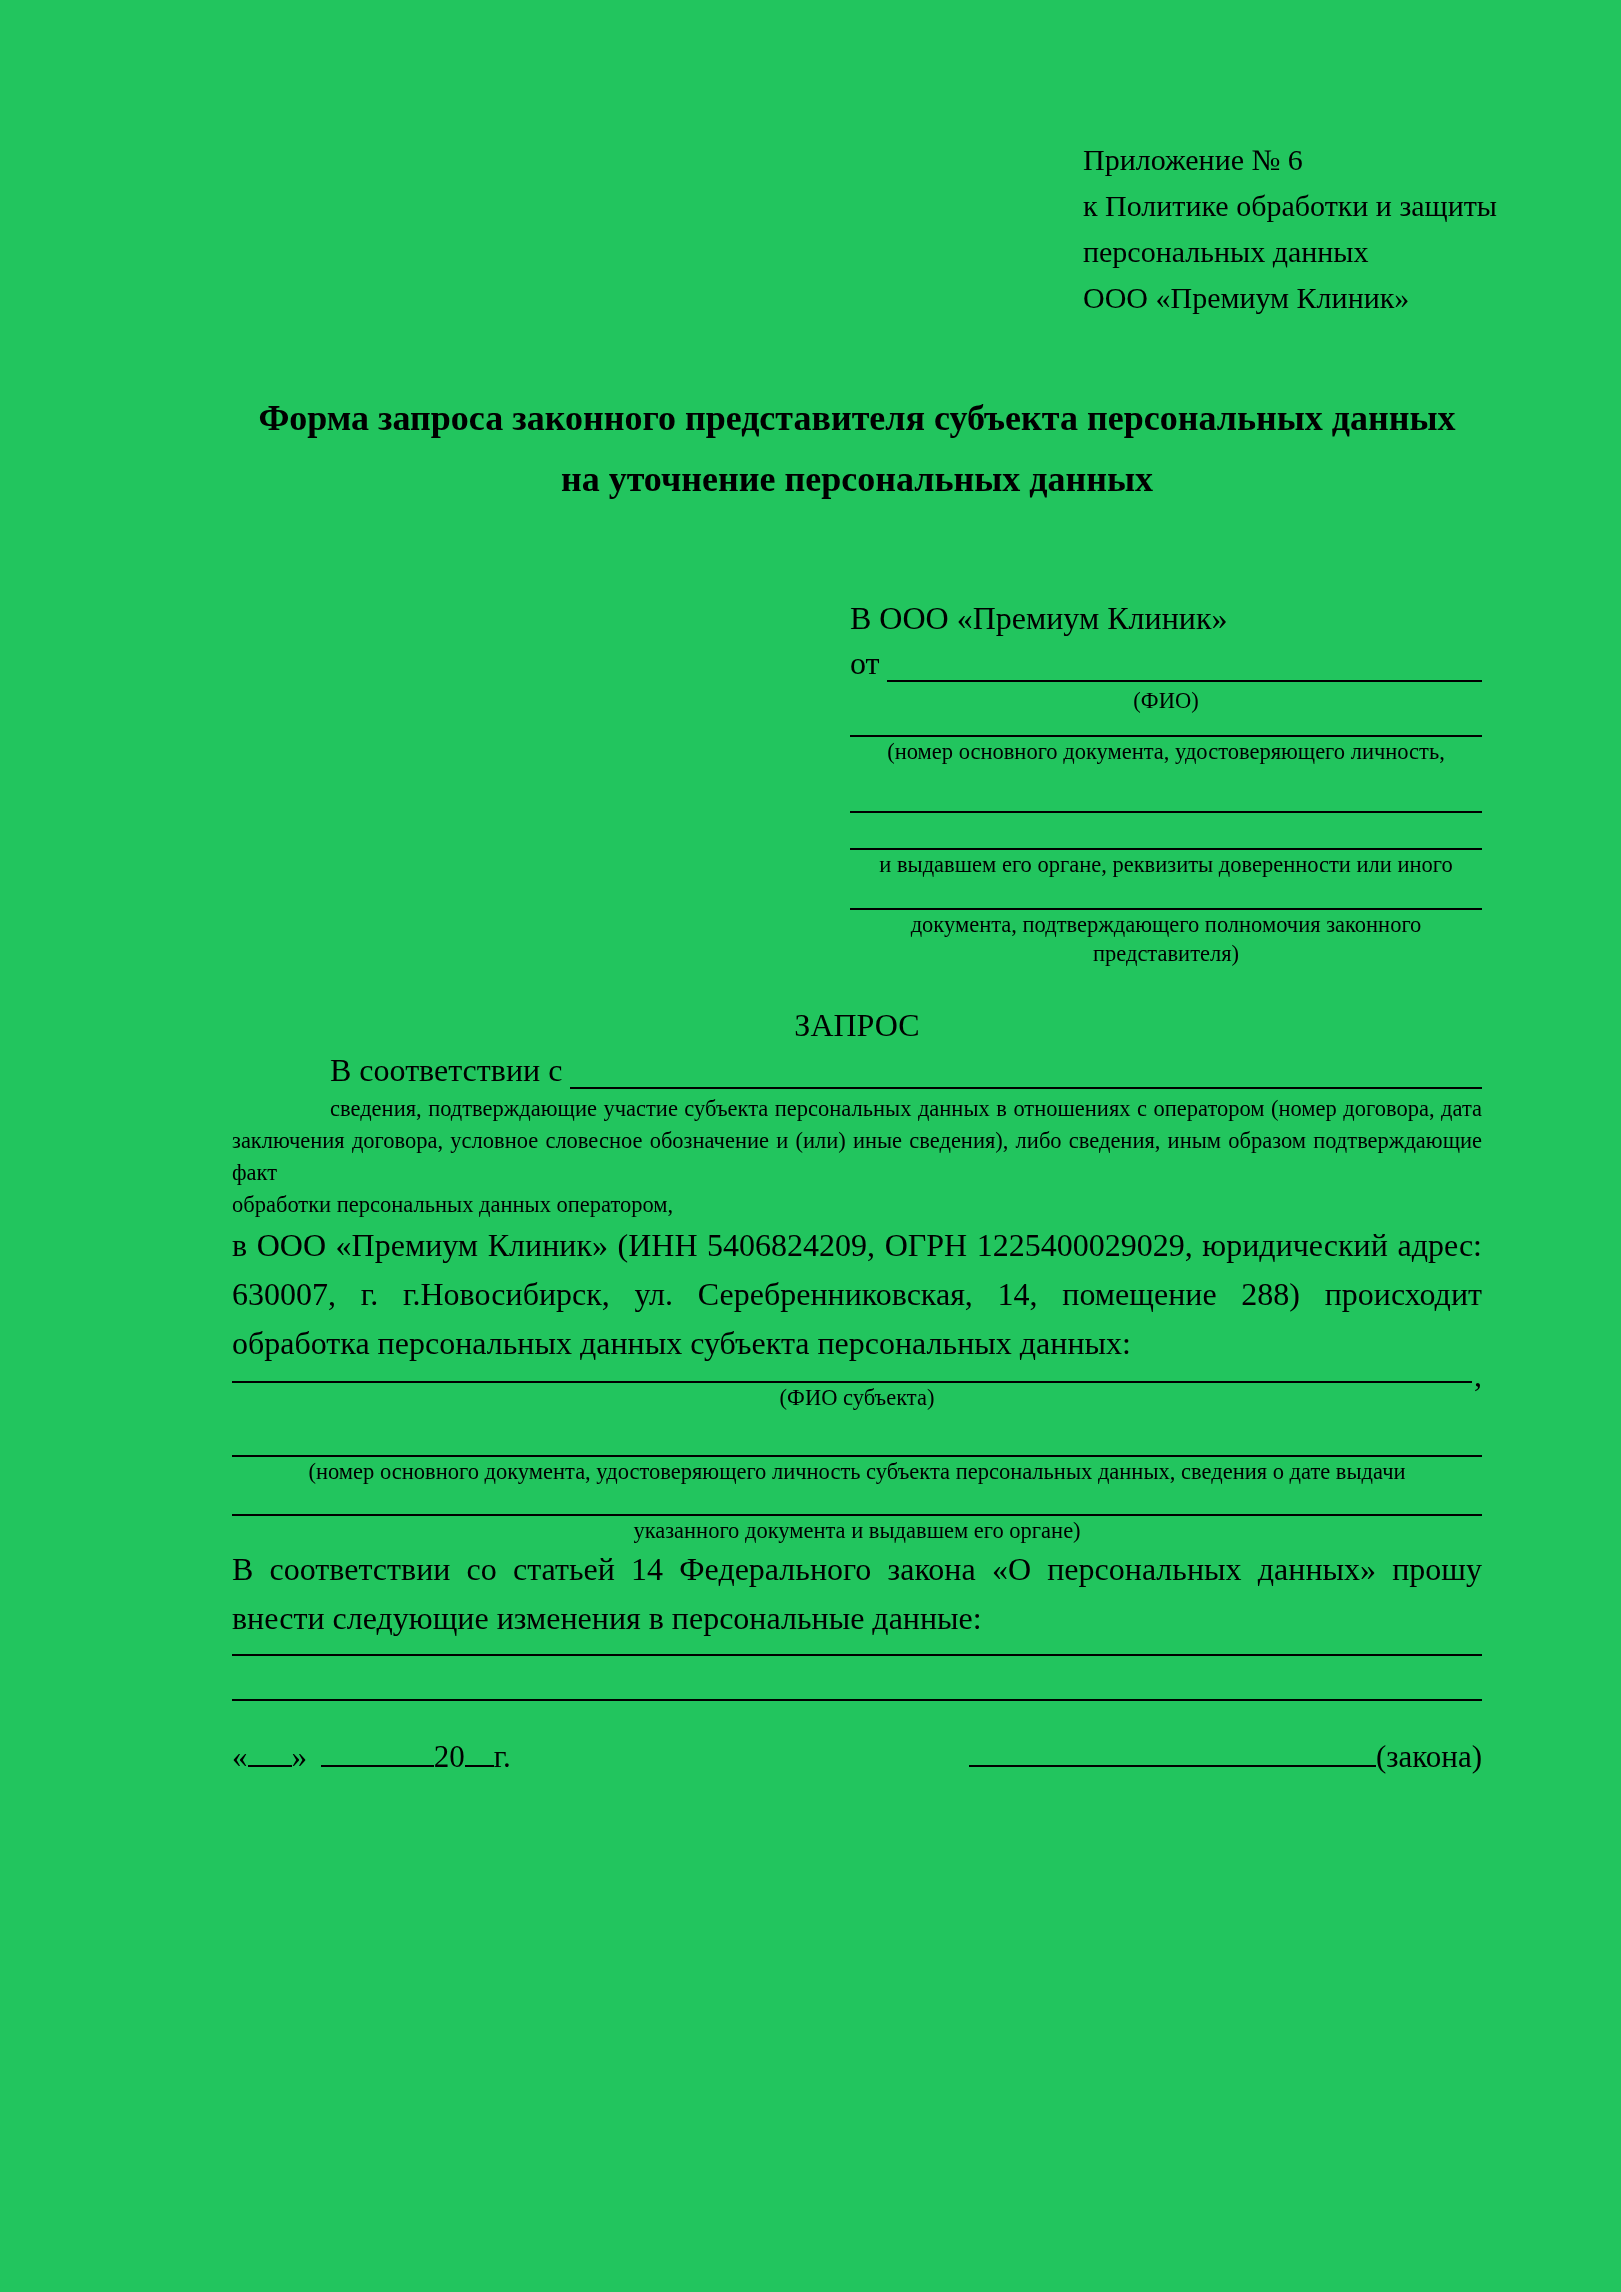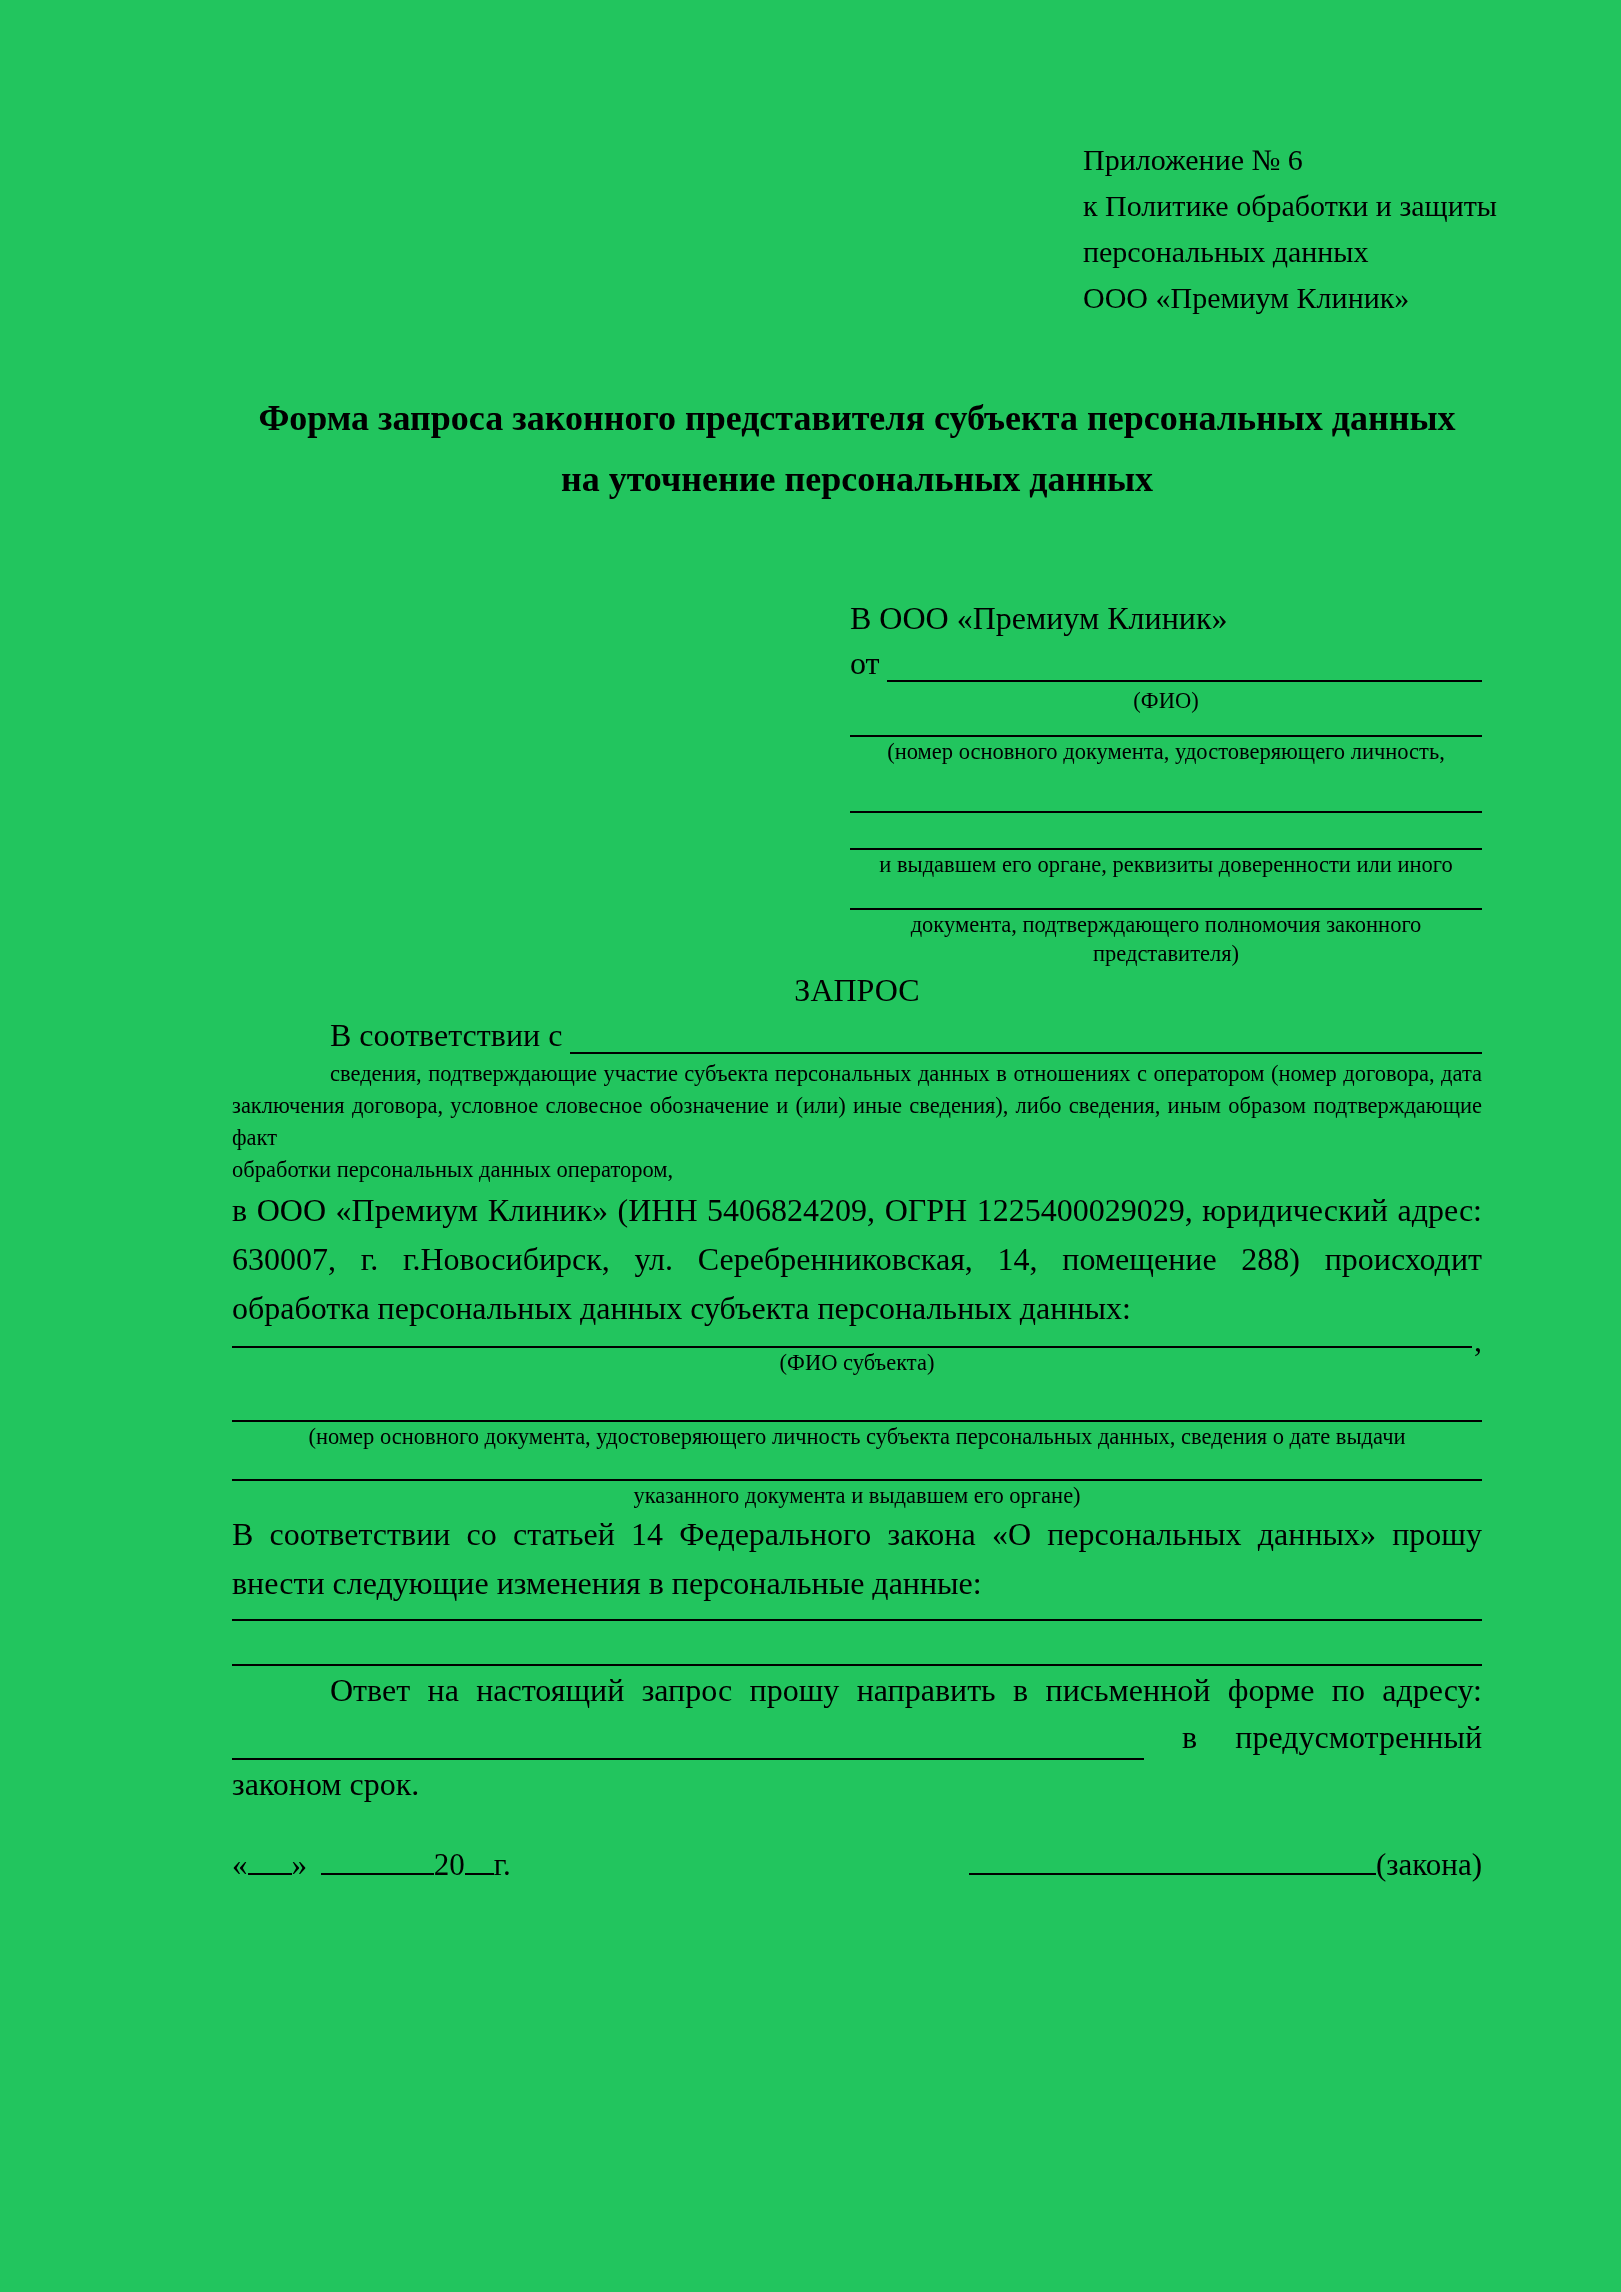--- a/index.html
+++ b/index.html
@@ -18,21 +18,21 @@
 
   .addressee{margin-top:94px;margin-left:618px;font-size:32px;}
   .addr-to{line-height:45px;white-space:nowrap;}
   .addr-from{display:flex;height:45px;line-height:45px;}
   .fill-line{flex:1;height:39px;border-bottom:2px solid #000;margin-left:7.8px;}
   .cap{font-size:22.5px;line-height:29px;text-align:center;}
   .bl{border-bottom:2px solid #000;}
   .h20{height:19.6px;} .h46{height:45px;} .h36{height:35px;} .h30{height:29px;}
   .h44{height:43px;} .h28{height:27.4px;} .h12{height:11.8px;}
 
-  .zapros{font-size:32px;line-height:45px;text-align:center;}
+  .zapros{margin-top:35px;font-size:32px;line-height:45px;text-align:center;}
   .intro-row{display:flex;font-size:32px;height:45px;line-height:45px;}
   .ind-spacer{width:98px;flex:none;}
   .intro-row .fill-line{height:39px;}
 
   .intro-cap{font-size:22.5px;line-height:32px;text-align:justify;}
   .jl{text-align:justify;text-align-last:justify;}
   .ind100{padding-left:98px;}
 
   .op-para,.law-para,.resp{font-size:32px;line-height:49px;}
 
@@ -120,29 +120,20 @@
   <div class="cap">указанного документа и выдавшем его органе)</div>
 
   <div class="law-para">
     <div class="jl">В соответствии со статьей 14 Федерального закона «О персональных данных» прошу</div>
     <div>внести следующие изменения в персональные данные:</div>
   </div>
 
   <div class="bl-full h12"></div>
   <div class="bl-full h44"></div>
 
-  <div class="resp">
-    <div class="jl ind100">Ответ на настоящий запрос прошу направить в письменной форме по адресу:</div>
-    <div class="resp-row">
-      <span class="resp-uline"></span>
-      <span>в</span>
-      <span>предусмотренный</span>
-    </div>
-    <div>законом срок.</div>
-  </div>
 
   <div class="footer-row">
     <div class="fgroup">
       <span>«</span><span class="u w45"></span><span>»</span><span class="u w115"></span><span>20</span><span class="u w30"></span><span>г.</span>
     </div>
     <div class="fgroup">
       <span class="u w415"></span><span>(закона)</span>
     </div>
   </div>
 

